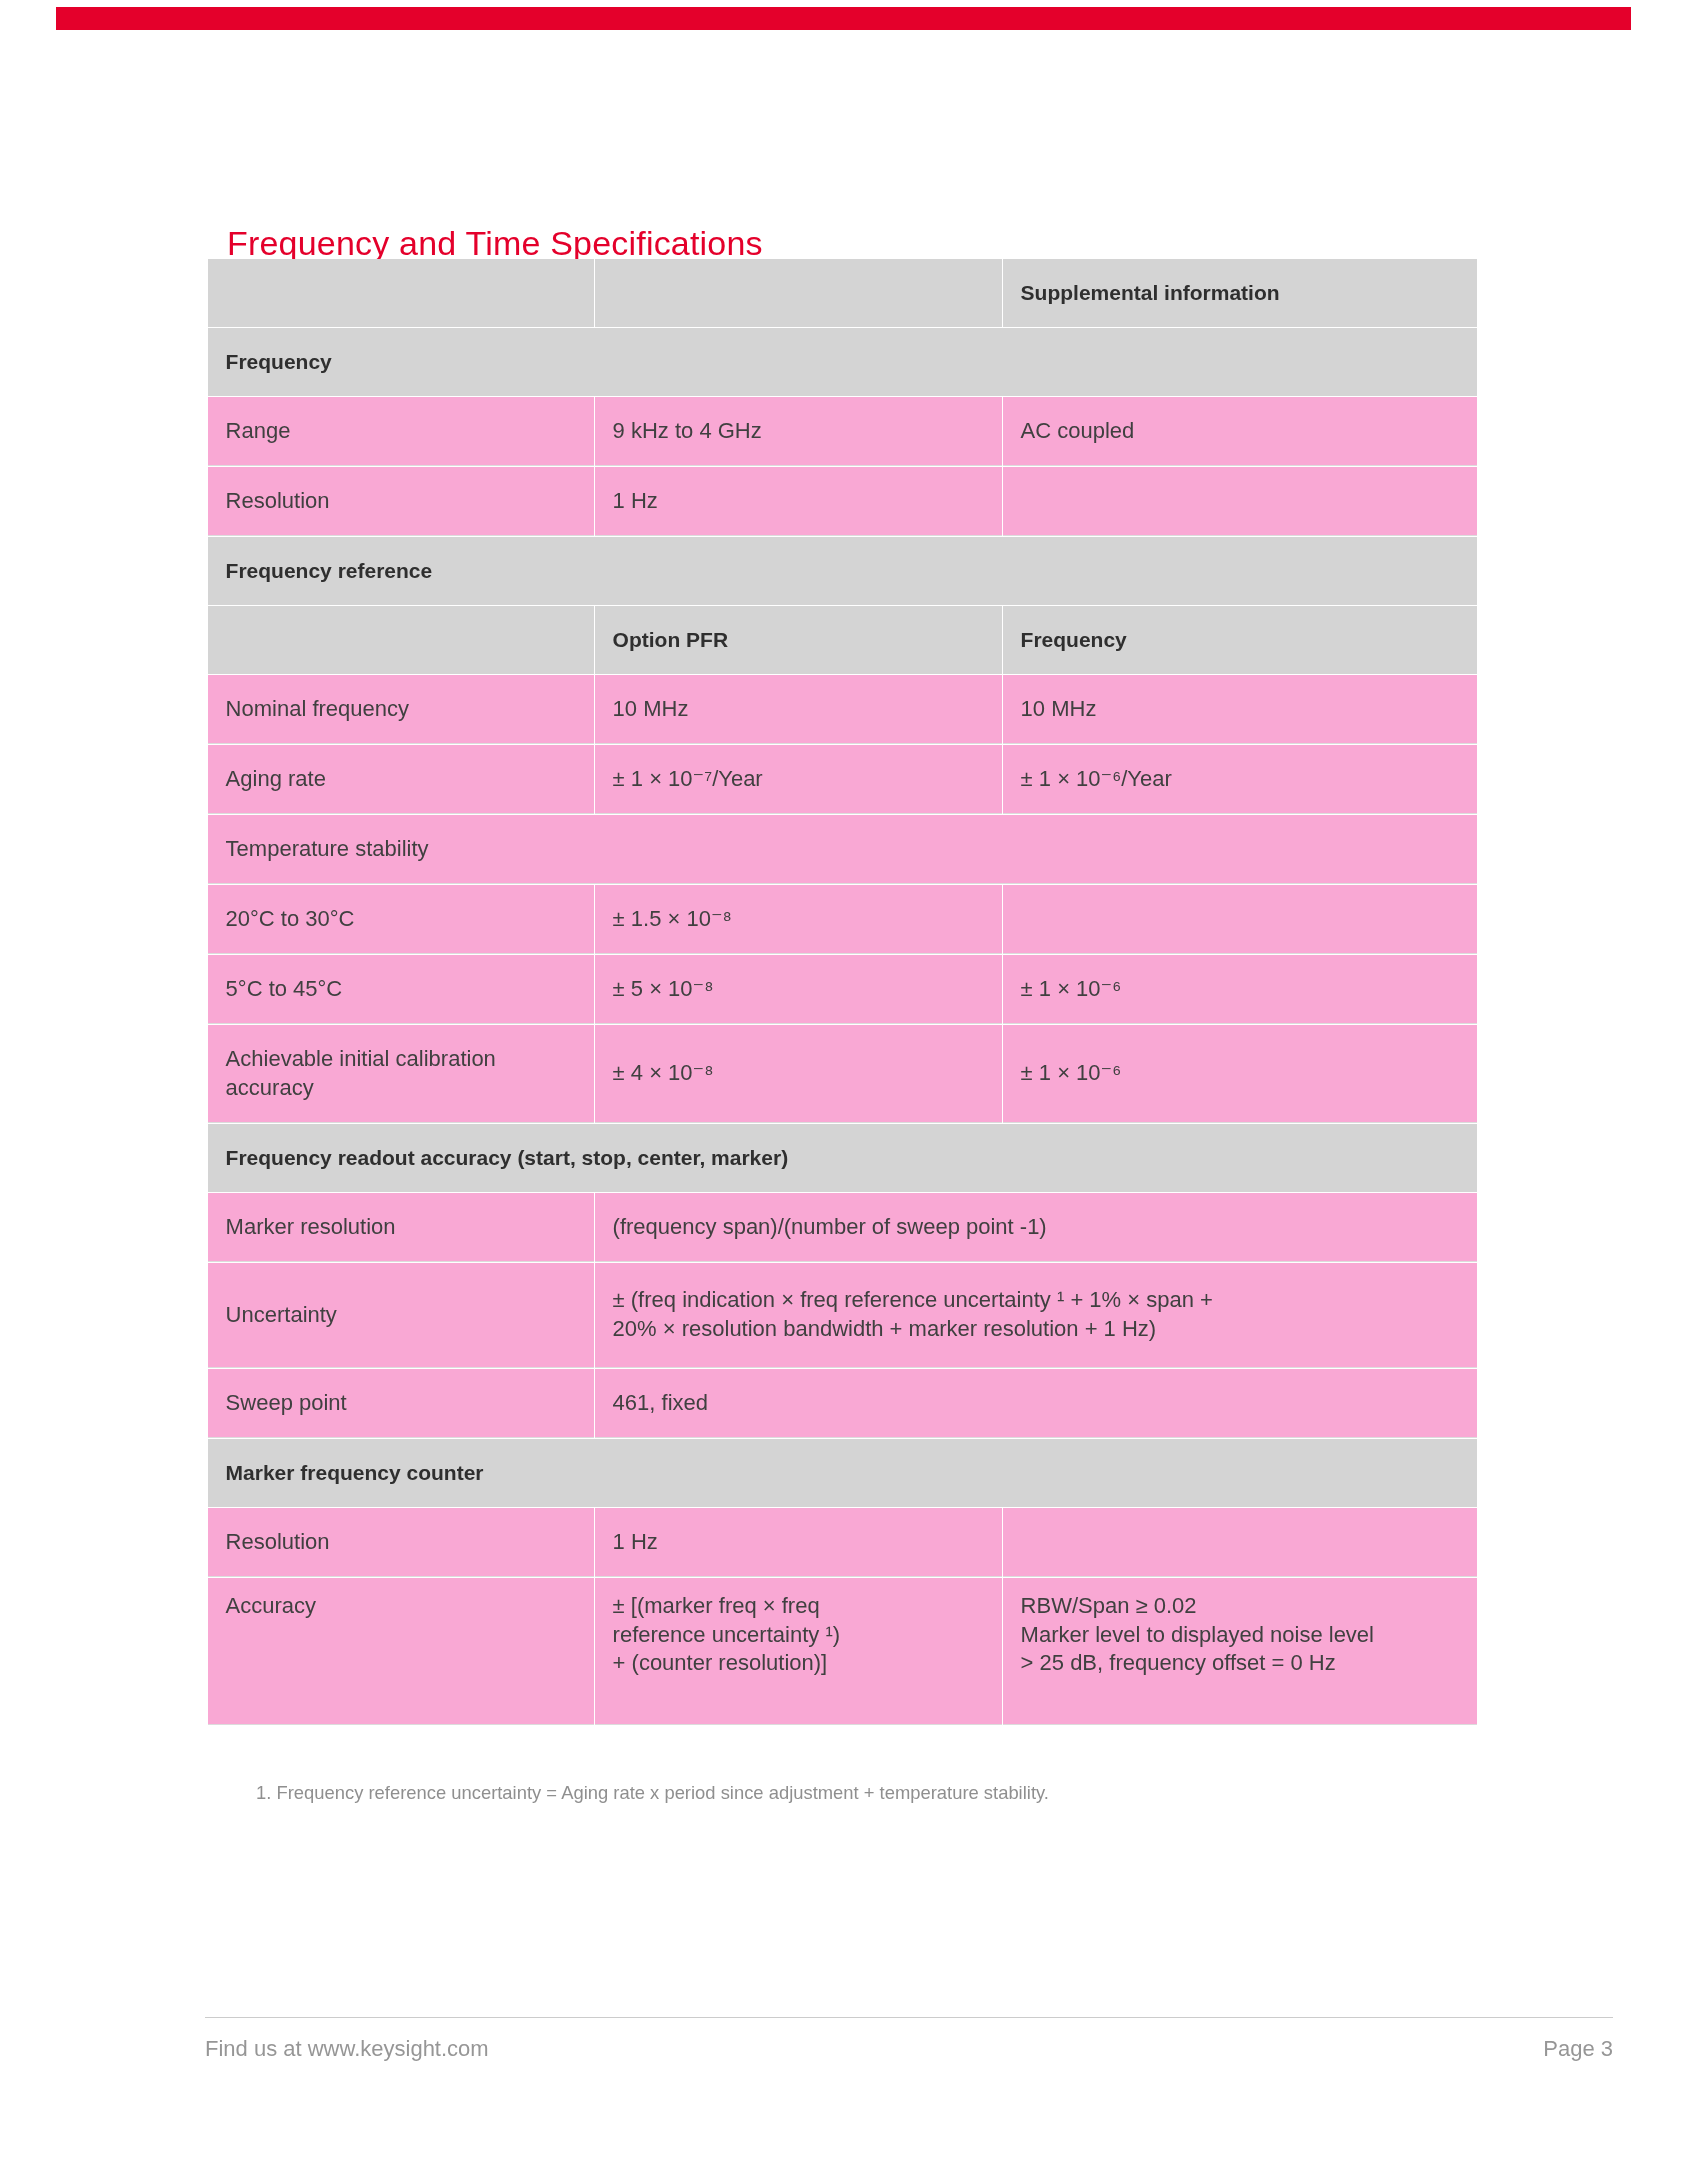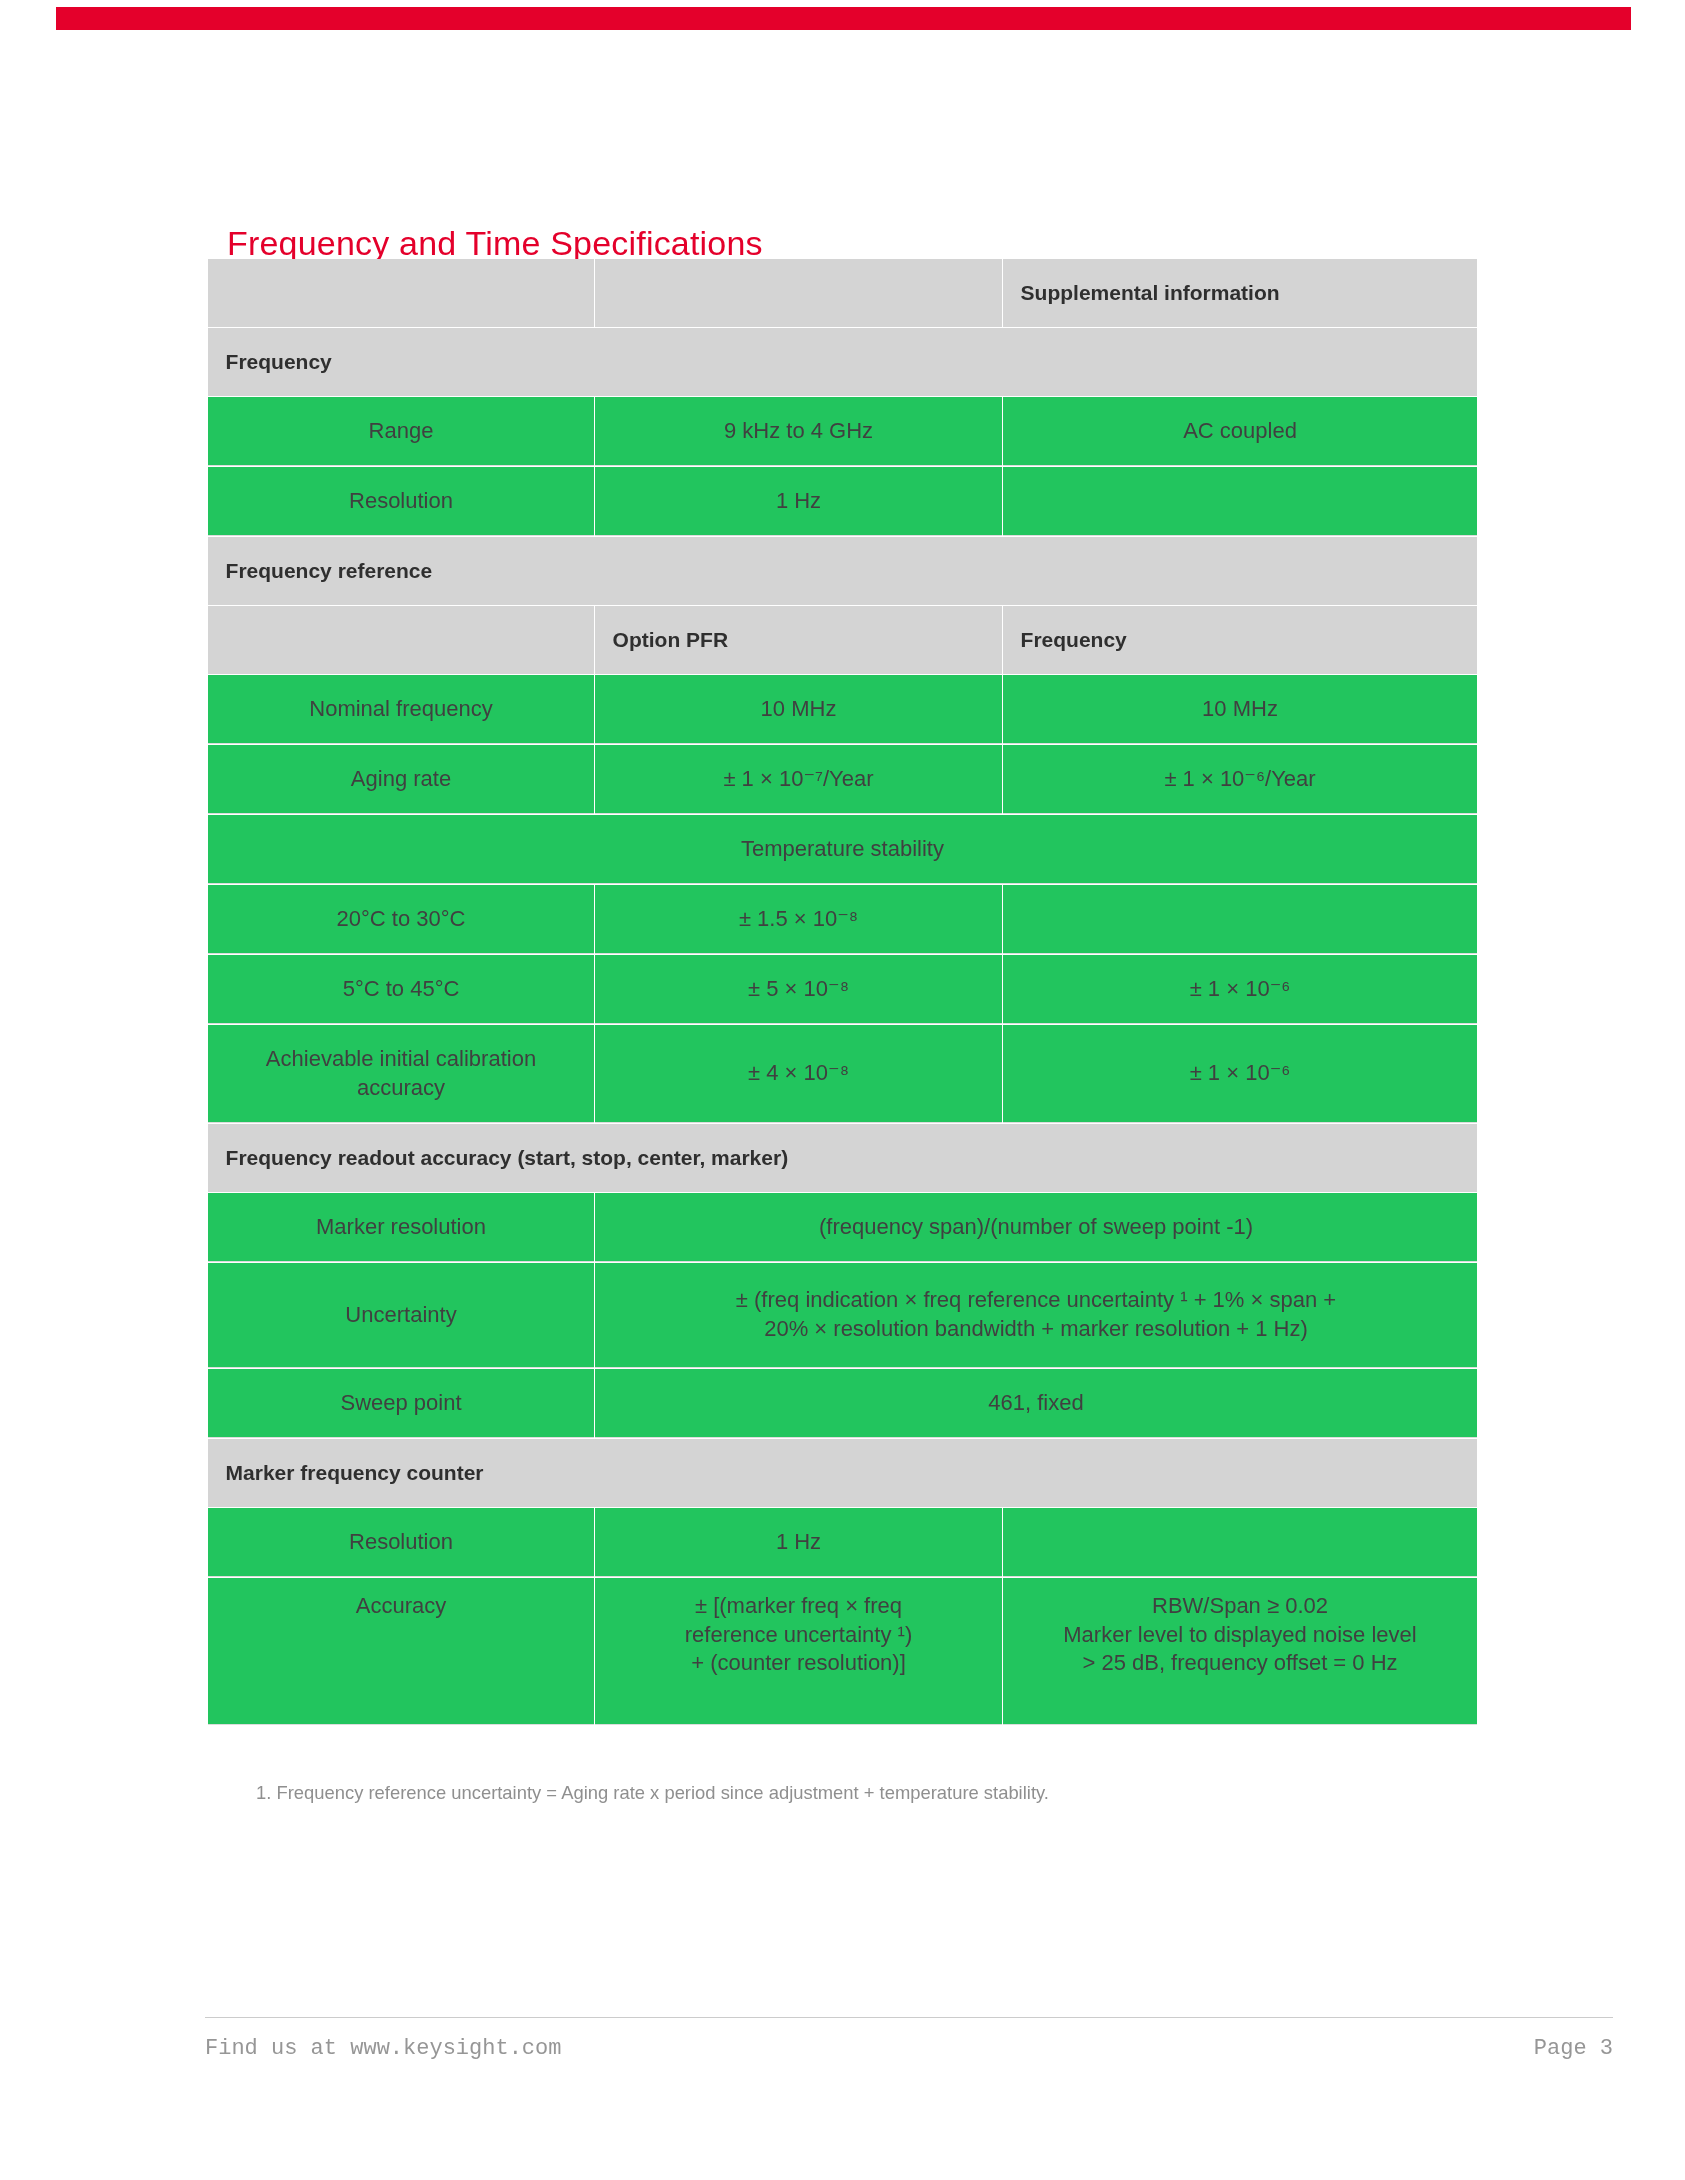--- a/index.html
+++ b/index.html
@@ -55,24 +55,23 @@
   table.spec-table td {
     font-size: 22px;
     color: var(--text, #404040);
     padding: 0 17.6px;
     vertical-align: middle;
     line-height: 1.3;
     overflow: hidden;
   }
 
   tr.data td, tr.fullwhite td {
-    background: #22c55e;
+    background: #f9a8d4;
     border-bottom: 1.8px solid var(--hairline, #dcdcdc);
     height: 68px;
-    text-align: center;
   }
   tr.colheader td, tr.section td {
     background: var(--header-gray, #d4d4d4);
     font-weight: bold;
     font-size: 21px;
     color: var(--heading-text, #2f2f2f);
     height: 68px;
   }
 
   td.pre { white-space: pre-line; line-height: 38px; }
@@ -97,21 +96,20 @@
     width: 1408px;
     border-top: 1.8px solid #cccccc;
   }
   .footer-inner {
     display: flex;
     justify-content: space-between;
     align-items: baseline;
     padding-top: 17.6px;
     font-size: 22px;
     color: #969696;
-    font-family: Liberation Mono, monospace;
   }
 </style>
 </head>
 <body>
 
 <div class="top-bar"></div>
 
 <h1 class="page-title">Frequency and Time Specifications</h1>
 
 <table class="spec-table">

